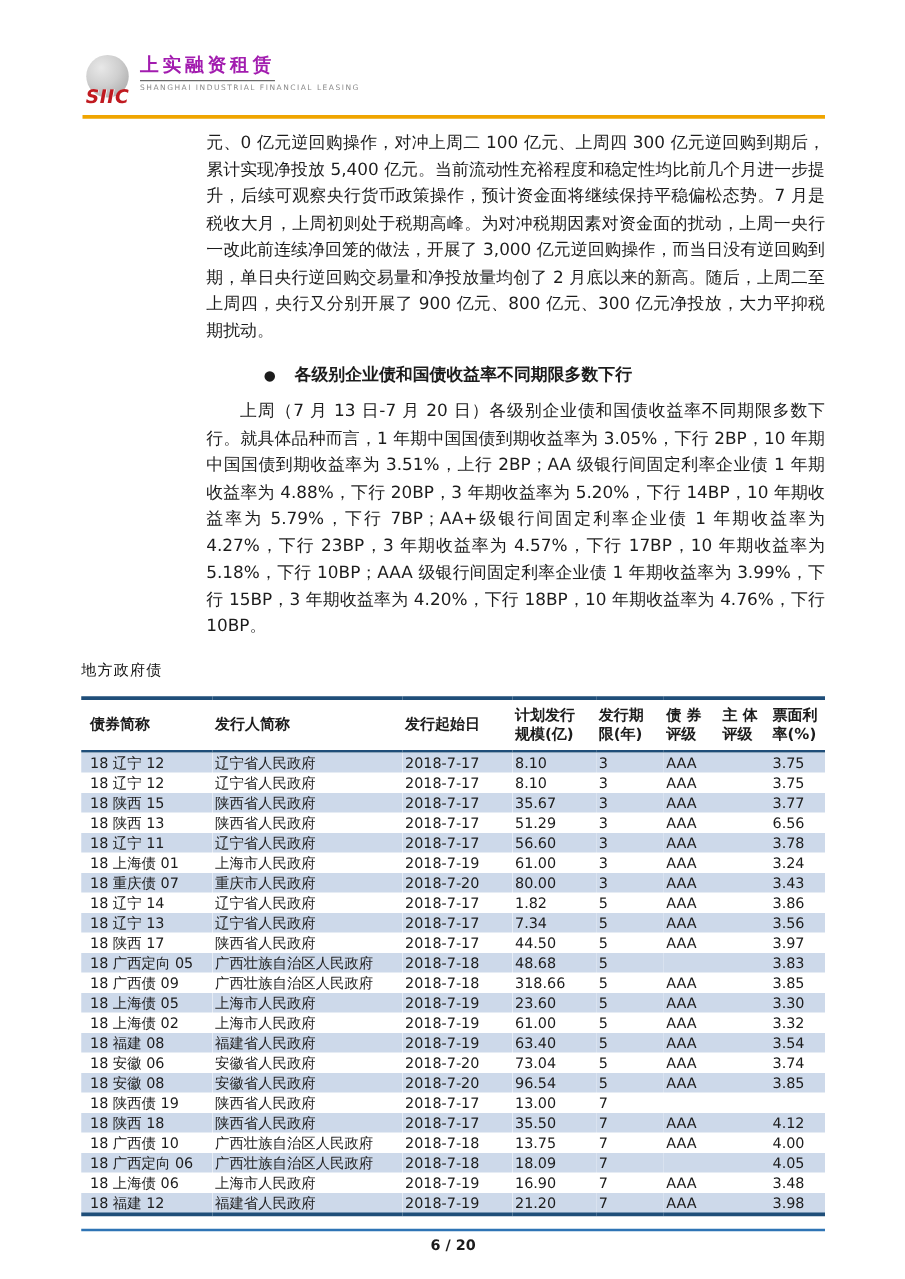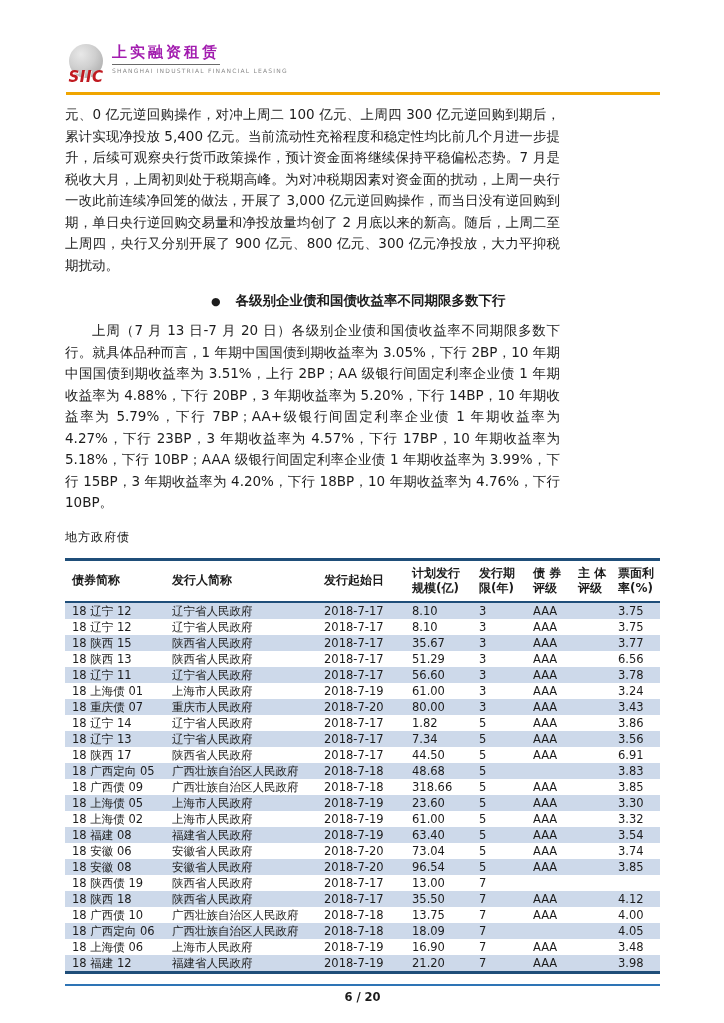--- a/index.html
+++ b/index.html
@@ -37,21 +37,21 @@
     border-bottom: 1px solid #6a6a6a; display: inline-block;
   }
   .logo-en {
     font-size: 6px; color: #8a8a8a; letter-spacing: 1.2px; margin-top: 2px;
   }
   .gold-divider { height: 3px; background: #f0a500; margin-top: 2px; }
 
   
   .main-content { padding: 0 64px 0 65px; }
   .body-para {
-    width: 495px; 
+    width: 495px; margin-left: 100px;
     font-size: 13.5px; line-height: 21.5px;
     text-align: justify; color: #1c1c1c;
   }
   .para-1 { margin-top: 9px; }
   .para-2 { margin-top: 7px; text-indent: 27px; }
   .bullet-heading-row {
     margin: 13px 0 0 146px;
     font-size: 13.5px; font-weight: bold; line-height: 22px;
     display: flex; align-items: baseline;
   }
@@ -242,21 +242,21 @@
             <td>3.56</td>
           </tr>
           <tr>
             <td>18 陕西 17</td>
             <td>陕西省人民政府</td>
             <td>2018-7-17</td>
             <td>44.50</td>
             <td>5</td>
             <td>AAA</td>
             <td></td>
-            <td>6.91</td>
+            <td>3.97</td>
           </tr>
           <tr>
             <td>18 广西定向 05</td>
             <td>广西壮族自治区人民政府</td>
             <td>2018-7-18</td>
             <td>48.68</td>
             <td>5</td>
             <td></td>
             <td></td>
             <td>3.83</td>

